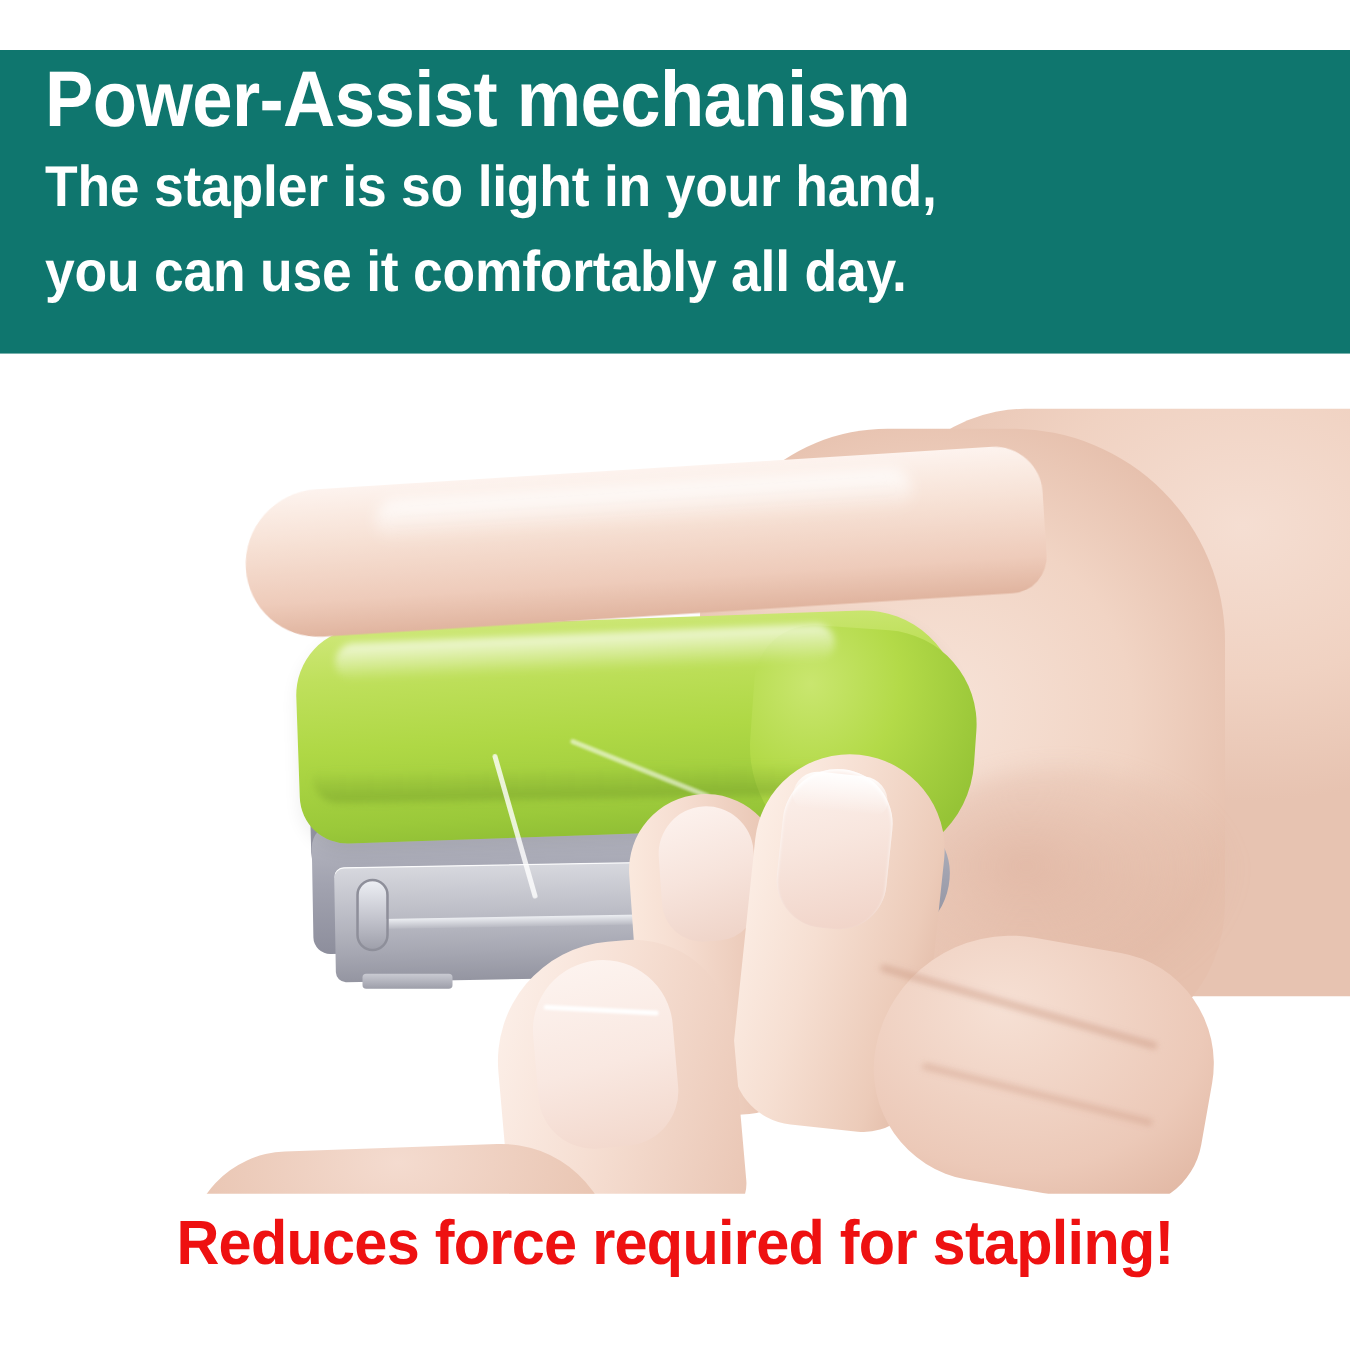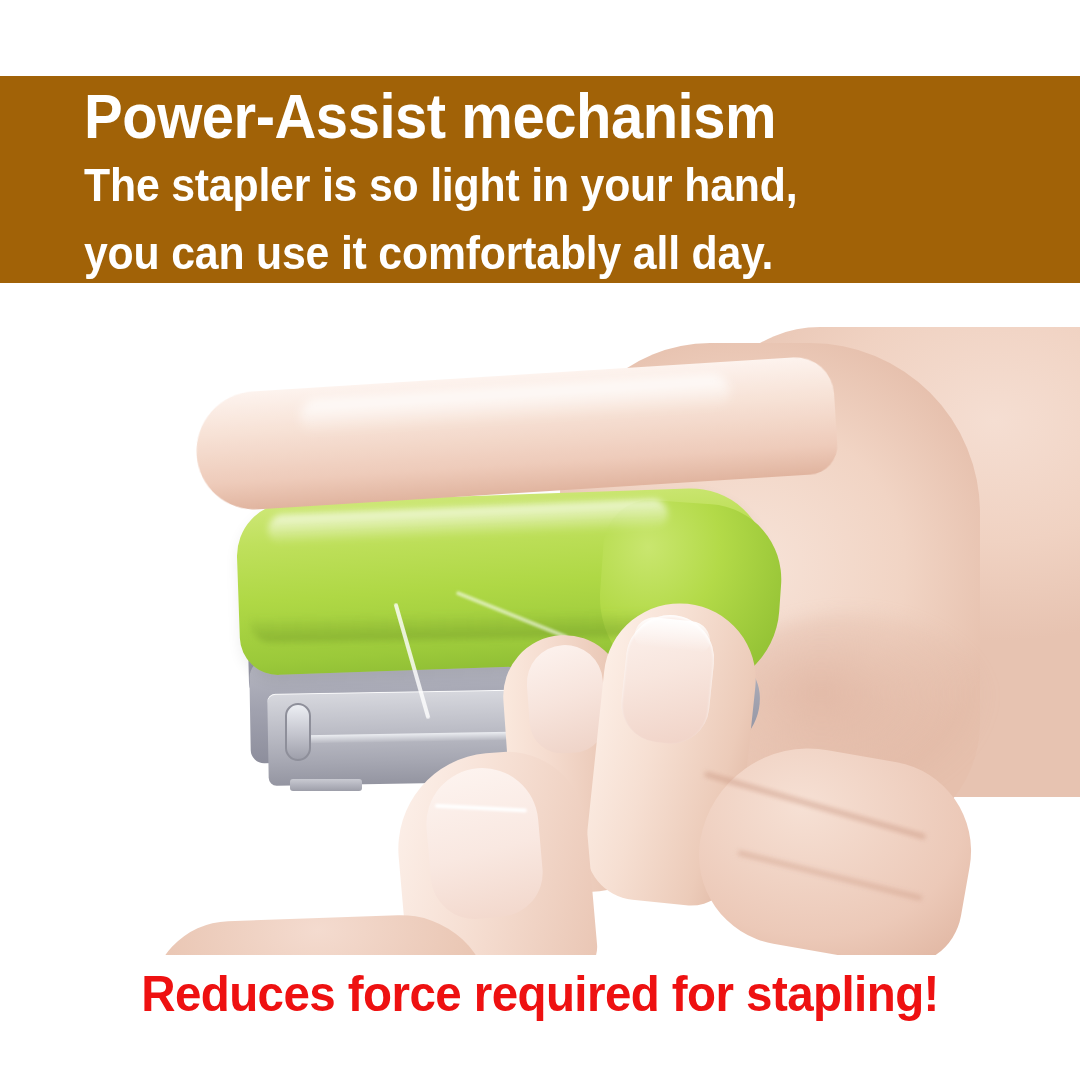--- a/index.html
+++ b/index.html
@@ -9,23 +9,22 @@
     font-family:"Liberation Sans", sans-serif;
     overflow:hidden;
     position:relative;
   }
 
   
   .banner{
     position:absolute;
     left:0; top:40px;
     width:1080px; height:243px;
-    background:#a16207;
-    padding:6px 0 0 84px;
-    margin-top:36px;
+    background:#0f766e;
+    padding:6px 0 0 36px;
   }
   .banner-title{
     color:#ffffff;
     font-size:63px;
     font-weight:bold;
     line-height:1.08;
     letter-spacing:-0.5px;
     transform:scaleX(0.92);
     transform-origin:left center;
     white-space:nowrap;

